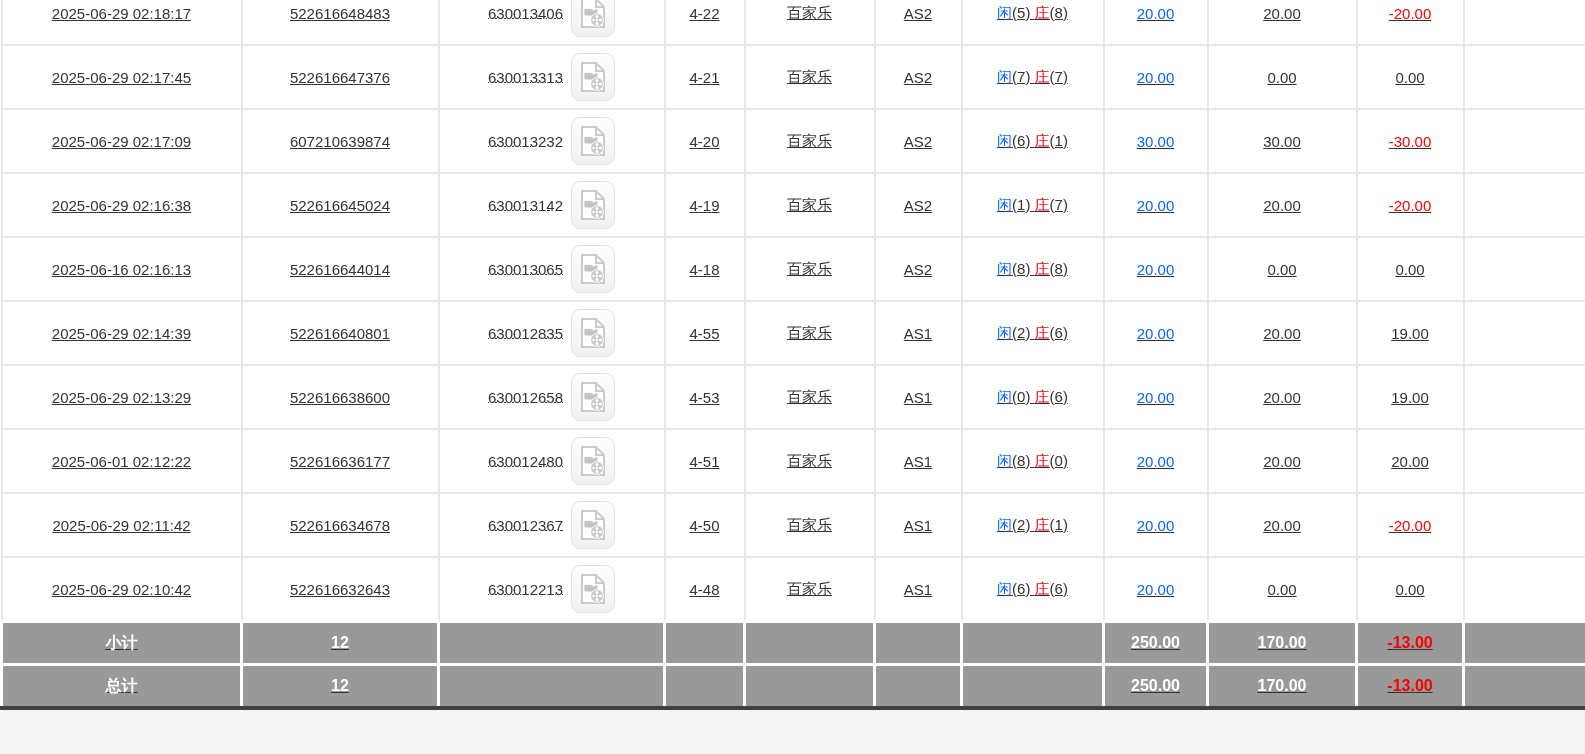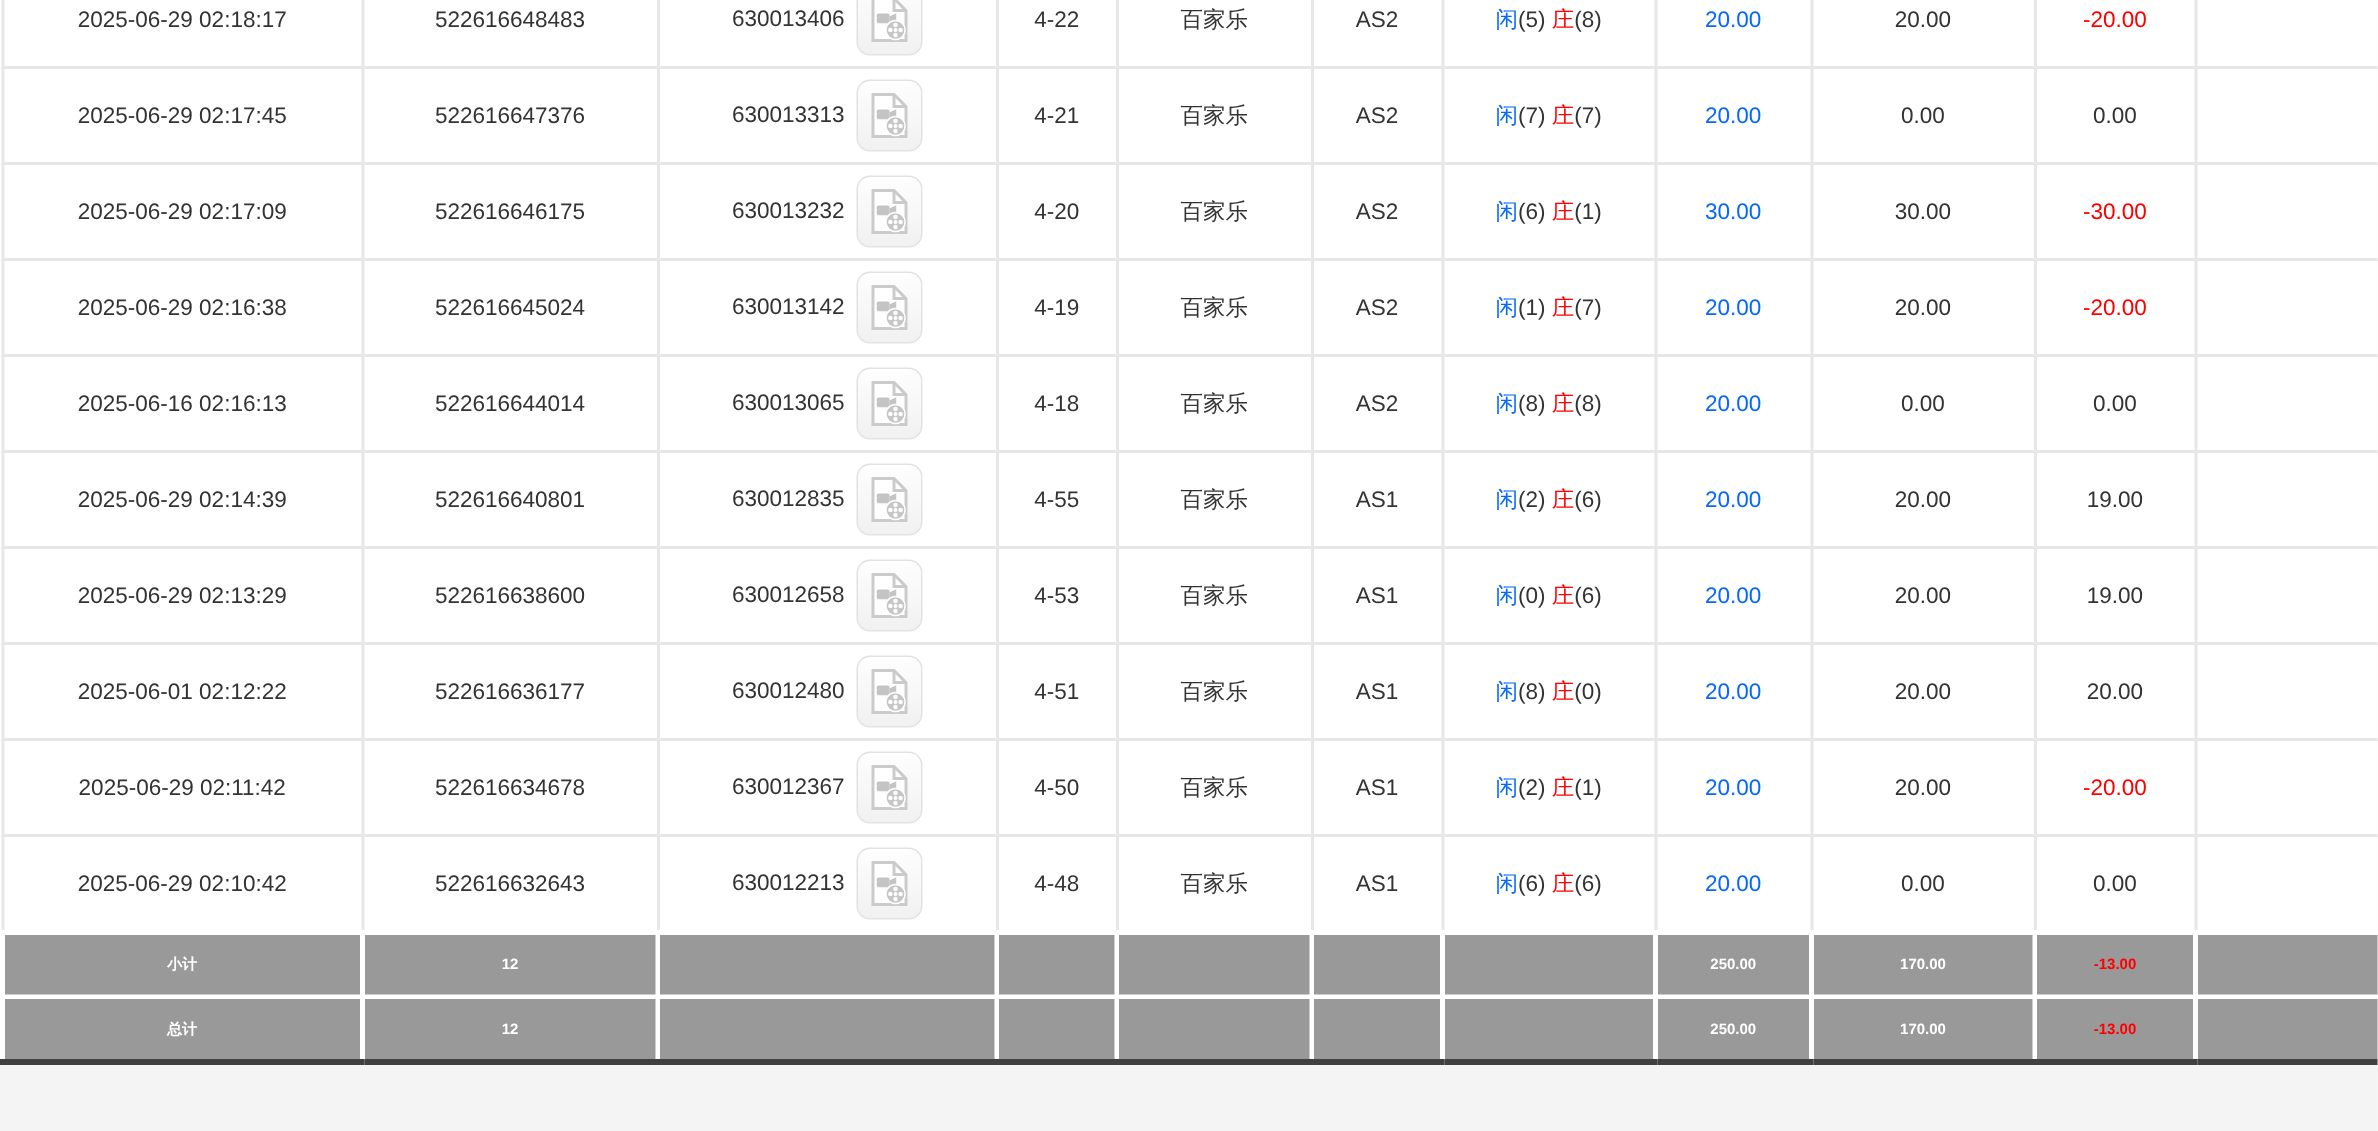--- a/index.html
+++ b/index.html
@@ -5,20 +5,21 @@
   html,body { margin:0; padding:0; }
   body {
     background:#f4f4f4;
     font-family:"Liberation Sans", sans-serif;
     color:var(--text,#333);
   }
   .viewport {
     width:1585px; height:754px;
     overflow:hidden; position:relative;
     background:#f4f4f4;
+    text-decoration:underline;
   }
   table.records {
     border-collapse:collapse;
     table-layout:fixed;
     width:1622px;
     margin-top:-20px;
     background:#fff;
   }
   td {
     border:2px solid var(--border,#e7e7e7);
@@ -45,21 +46,21 @@
     background:linear-gradient(180deg,#fefefe,#f1f1f1);
     vertical-align:middle;
     cursor:pointer;
   }
   tr.footer-row td {
     background:var(--gray,#999);
     border:3px solid #fff;
     color:#fff;
     font-weight:bold;
     height:40px;
-    font-size:10px;
+    font-size:16px;
   }
   tr.footer-row td.neg { color:var(--red,#ff0000);text-align:center; }
   tr.footer-row:last-child td { border-bottom:4px solid #404040; }
 </style>
 </head>
 <body>
 
 <div class="viewport">
   <table class="records">
     <colgroup>
@@ -123,21 +124,21 @@
           <td>百家乐</td>
           <td>AS2</td>
           <td><span class="p-label">闲</span><span>(7) </span><span class="b-label">庄</span><span>(7)</span></td>
           <td class="blue">20.00</td>
           <td>0.00</td>
           <td>0.00</td>
           <td></td>
         </tr>
         <tr>
           <td>2025-06-29 02:17:09</td>
-          <td>522616646175</td>
+          <td>607210639874</td>
           <td><span class="round-number-text">630013232</span><button class="video-btn">
   <svg width="26" height="30" viewBox="0 0 26 30" aria-hidden="true">
     <path d="M2 1 h14 l8 8 v20 h-22 z" fill="#ffffff" stroke="#cbcbcb" stroke-width="2"></path>
     <path d="M16 1 v8 h8" fill="none" stroke="#cbcbcb" stroke-width="2"></path>
     <rect x="4.5" y="11" width="8.5" height="6.5" rx="1.2" fill="#c4c4c4"></rect>
     <path d="M13 13 l4.5 -2.2 v8 l-4.5 -2.2 z" fill="#c4c4c4"></path>
     <circle cx="17" cy="22" r="6.4" fill="#c6c6c6" stroke="#ffffff" stroke-width="1"></circle>
     <circle cx="17" cy="22" r="1.3" fill="#ffffff"></circle>
     <circle cx="17" cy="18.6" r="1.5" fill="#ffffff"></circle>
     <circle cx="17" cy="25.4" r="1.5" fill="#ffffff"></circle>

